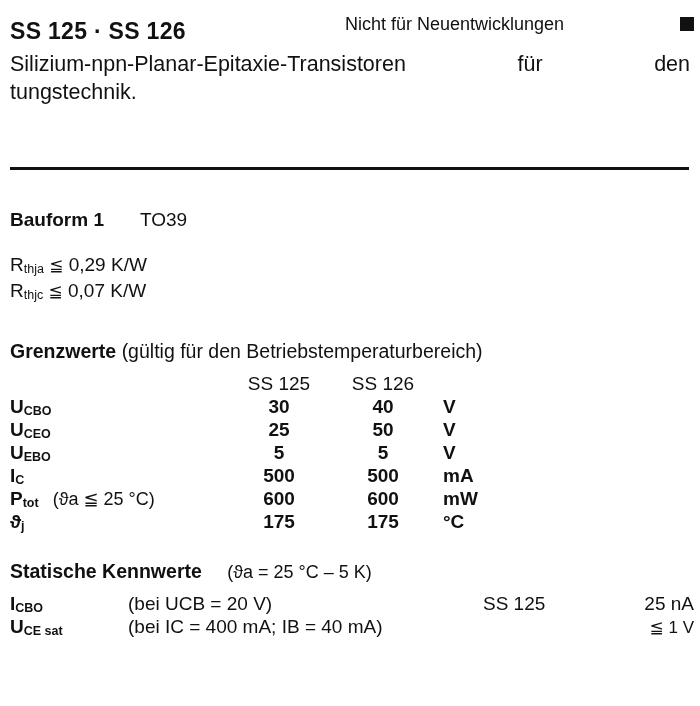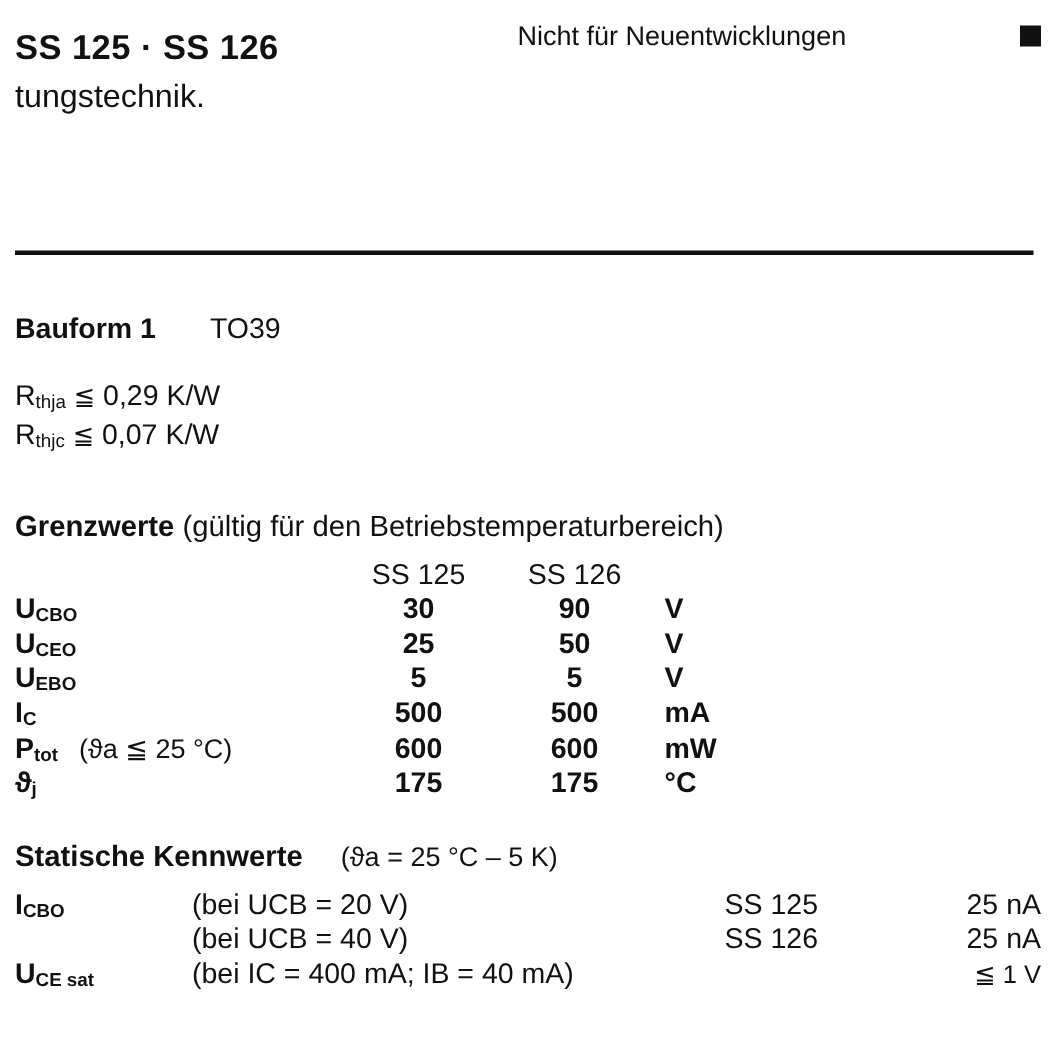--- a/index.html
+++ b/index.html
@@ -181,20 +181,25 @@
 
 <div class="page">
 
   <div class="header-row">
     <div class="type-title">SS 125 · SS 126</div>
   </div>
   <div class="note">Nicht für Neuentwicklungen</div>
   <div class="corner-mark"></div>
 
   <div class="intro">
+    <span class="line justify">
+      <span>Silizium-npn-Planar-Epitaxie-Transistoren</span>
+      <span>für</span>
+      <span>den</span>
+    </span>
     <span class="line">tungstechnik.</span>
   </div>
 
   <div class="rule"></div>
 
   <div class="bauform">
     <b>Bauform 1</b><span class="val">TO39</span>
   </div>
 
   <div class="rth">
@@ -221,21 +226,21 @@
           <tr class="hdr">
         <td class="col-sym"></td>
         <td class="col-a">SS 125</td>
         <td class="col-b">SS 126</td>
         <td class="col-u"></td>
       </tr>
 
       <tr>
         <td class="col-sym"><span>U</span><span class="sub">CBO</span></td>
         <td class="col-a">30</td>
-        <td class="col-b">90</td>
+        <td class="col-b">40</td>
         <td class="col-u">V</td>
       </tr>
       <tr>
         <td class="col-sym"><span>U</span><span class="sub">CEO</span></td>
         <td class="col-a">25</td>
         <td class="col-b">50</td>
         <td class="col-u">V</td>
       </tr>
       <tr>
         <td class="col-sym"><span>U</span><span class="sub">EBO</span></td>
@@ -273,26 +278,20 @@
 
     <table class="st">
       <tbody>
           <tr>
         <td class="s-sym"><span>I</span><span class="sub">CBO</span></td>
         <td class="s-cond">(bei UCB = 20 V)</td>
         <td class="s-type">SS 125</td>
         <td class="s-val">25 nA</td>
       </tr>
       <tr>
-        <td class="s-sym"></td>
-        <td class="s-cond">(bei UCB = 40 V)</td>
-        <td class="s-type">SS 126</td>
-        <td class="s-val">25 nA</td>
-      </tr>
-      <tr>
         <td class="s-sym"><span>U</span><span class="sub">CE sat</span></td>
         <td class="s-cond">(bei IC = 400 mA; IB = 40 mA)</td>
         <td class="s-type"></td>
         <td class="s-val leq">≦  1 V</td>
       </tr>
     </tbody>
       </table>
   </div>
 
 </div>

